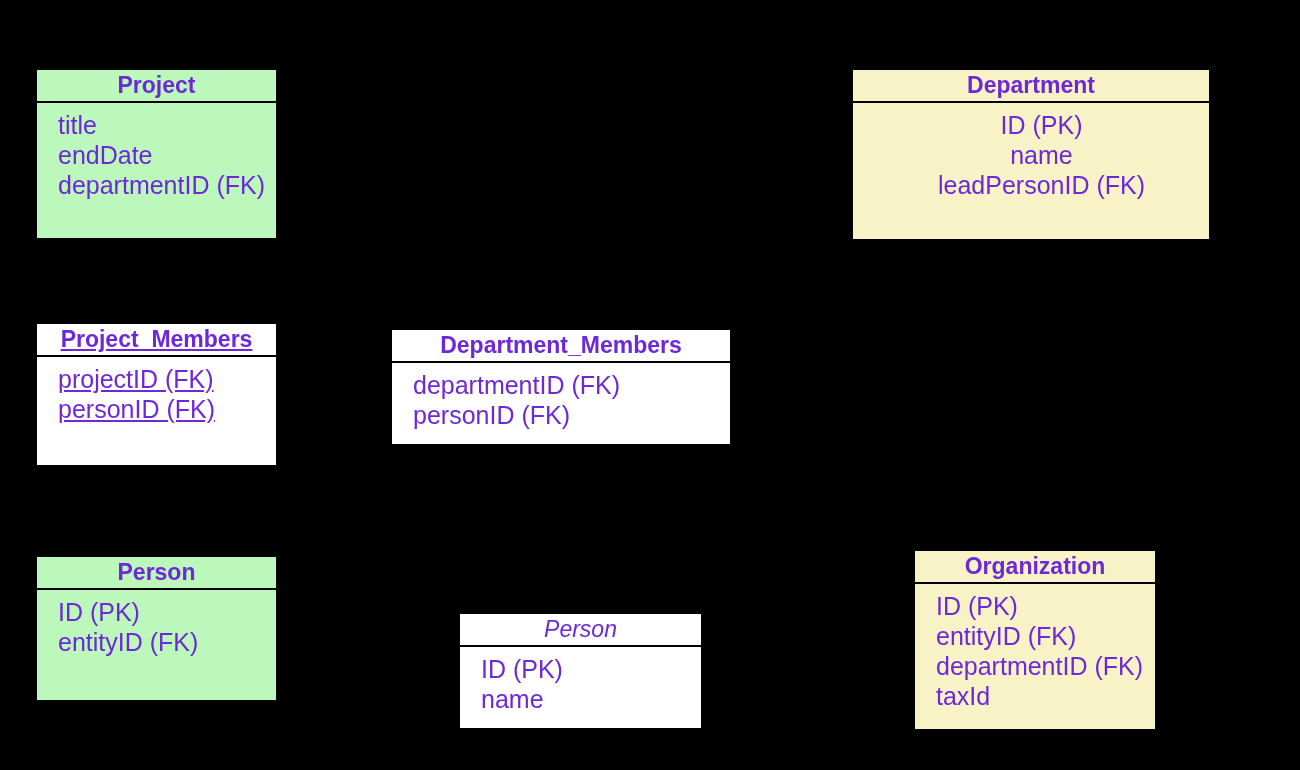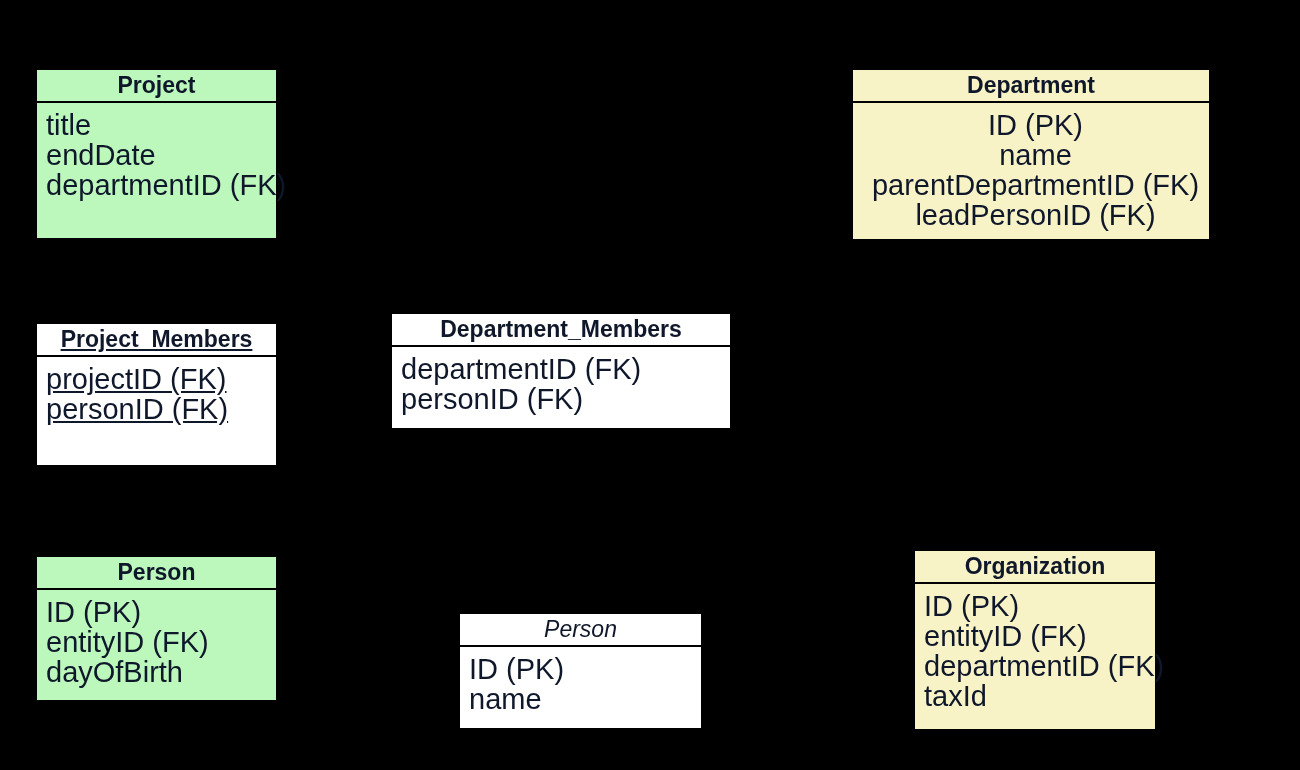--- a/index.html
+++ b/index.html
@@ -2,47 +2,48 @@
 <html><head>
 <meta charset="utf-8">
 <style>
   html,body{margin:0;padding:0;background:#000;}
   #canvas{
     position:relative;
     width:1300px;height:770px;
     background:#000;
     overflow:hidden;
     font-family:"Liberation Sans", sans-serif;
-    color:#0f172a;
+    color:#6d28d9;
   }
   .entity{
     position:absolute;
     box-sizing:border-box;
     border:2px solid #000;
     background:#fff;
   }
   .ehead{
     box-sizing:content-box;
     height:31px;
     border-bottom:2px solid #000;
     display:flex;align-items:center;justify-content:center;
     font-size:23px;font-weight:bold;
     white-space:nowrap;
   }
   .ebody{
     padding:7px 0 0 9px;
-    font-size:29px;
+    font-size:25px;
     line-height:30px;
+    margin-left:12px;
   }
   .attr{white-space:nowrap;}
   
   #e0{left:35px;  top:68px;  width:243px; height:172px;}
   #e1{left:851px; top:68px;  width:360px; height:173px;}
   #e2{left:35px;  top:322px; width:243px; height:145px;text-decoration:underline;}
-  #e3{left:390px; top:312px; width:342px; height:118px;}
+  #e3{left:390px; top:328px; width:342px; height:118px;}
   #e4{left:35px;  top:555px; width:243px; height:147px;}
   #e5{left:458px; top:612px; width:245px; height:118px;}
   #e6{left:913px; top:549px; width:244px; height:182px;}
 </style>
 </head>
 <body>
 
 <div id="canvas" style="background: rgb(0, 0, 0);">
 
   <div class="entity" id="e0" style="background: rgb(188, 248, 188); border-color: rgb(0, 0, 0);">
@@ -52,21 +53,20 @@
       <div class="attr">endDate</div>
       <div class="attr">departmentID (FK)</div>
     </div>
   </div>
 
   <div class="entity" id="e1" style="background: rgb(248, 243, 199); border-color: rgb(0, 0, 0); text-align: center;">
     <div class="ehead">Department</div>
     <div class="ebody">
       <div class="attr">ID (PK)</div>
       <div class="attr">name</div>
-      <div class="attr">parentDepartmentID (FK)</div>
       <div class="attr">leadPersonID (FK)</div>
     </div>
   </div>
 
   <div class="entity" id="e2" style="background: rgb(255, 255, 255); border-color: rgb(0, 0, 0);">
     <div class="ehead">Project_Members</div>
     <div class="ebody">
       <div class="attr">projectID (FK)</div>
       <div class="attr">personID (FK)</div>
     </div>
@@ -78,21 +78,20 @@
       <div class="attr">departmentID (FK)</div>
       <div class="attr">personID (FK)</div>
     </div>
   </div>
 
   <div class="entity" id="e4" style="background: rgb(188, 248, 188); border-color: rgb(0, 0, 0);">
     <div class="ehead">Person</div>
     <div class="ebody">
       <div class="attr">ID (PK)</div>
       <div class="attr">entityID (FK)</div>
-      <div class="attr">dayOfBirth</div>
     </div>
   </div>
 
   <div class="entity" id="e5" style="background: rgb(255, 255, 255); border-color: rgb(0, 0, 0);">
     <div class="ehead" style="font-style: italic; font-weight: normal;">Person</div>
     <div class="ebody">
       <div class="attr">ID (PK)</div>
       <div class="attr">name</div>
     </div>
   </div>

